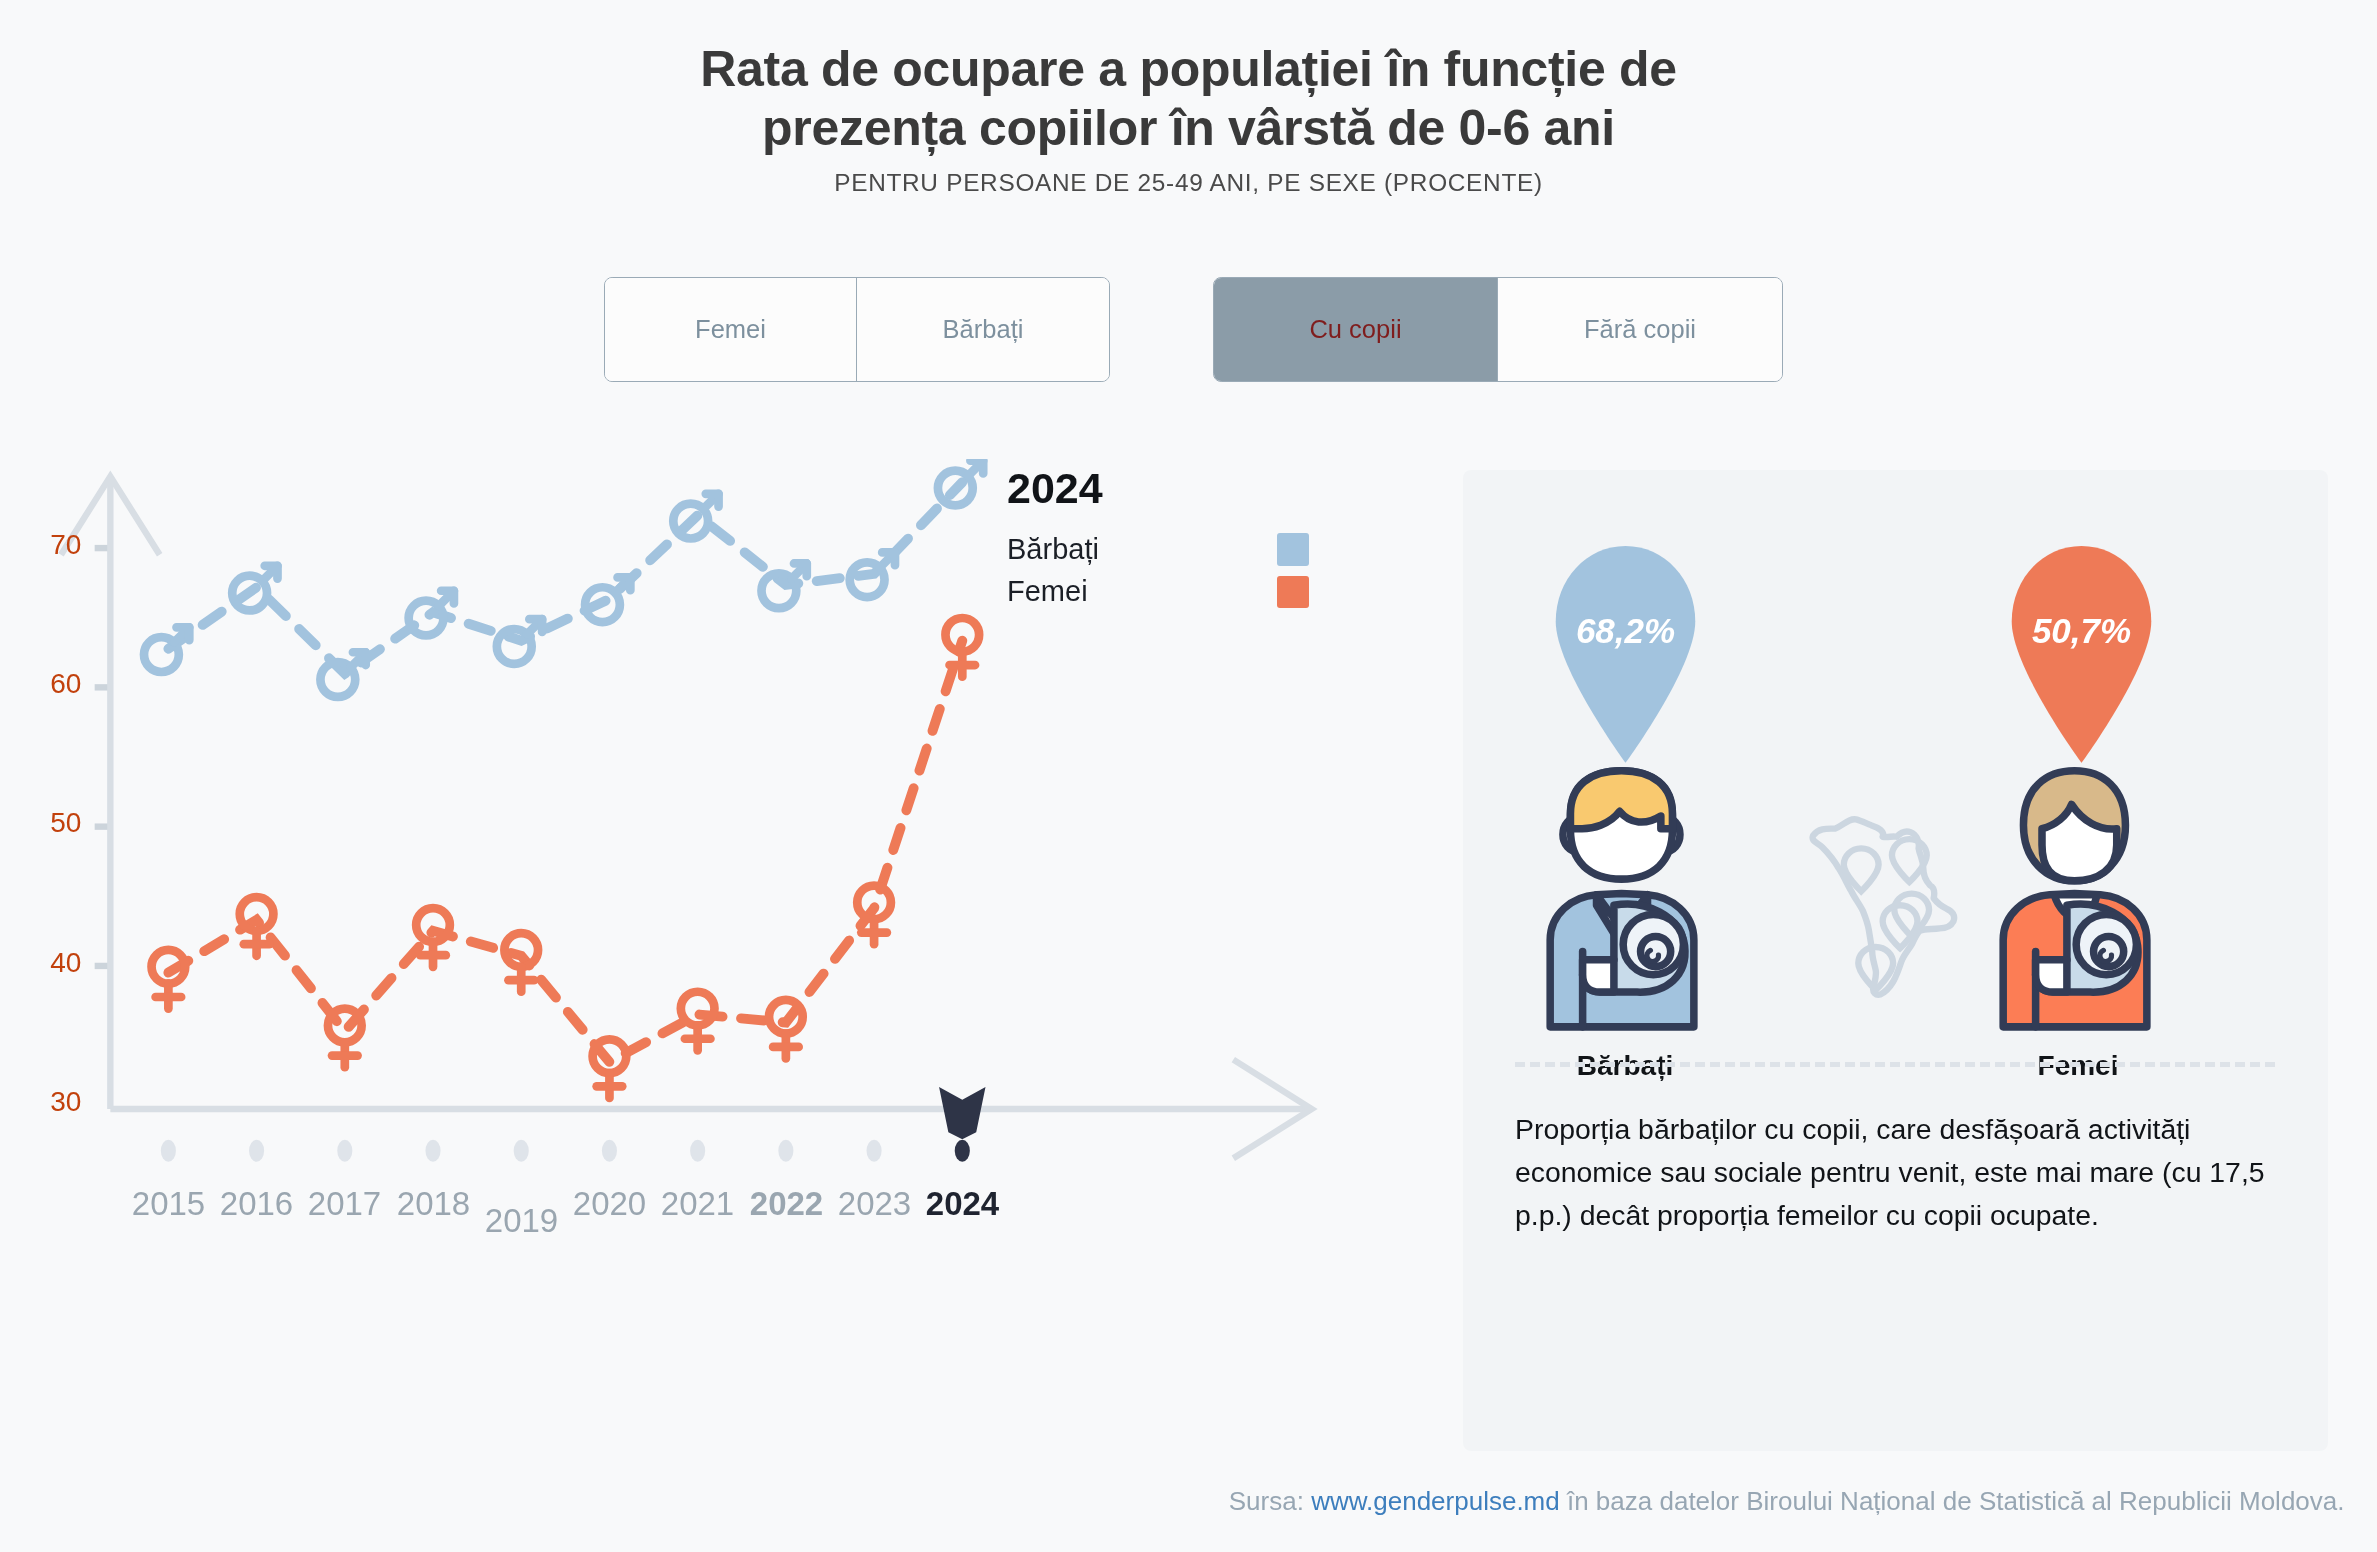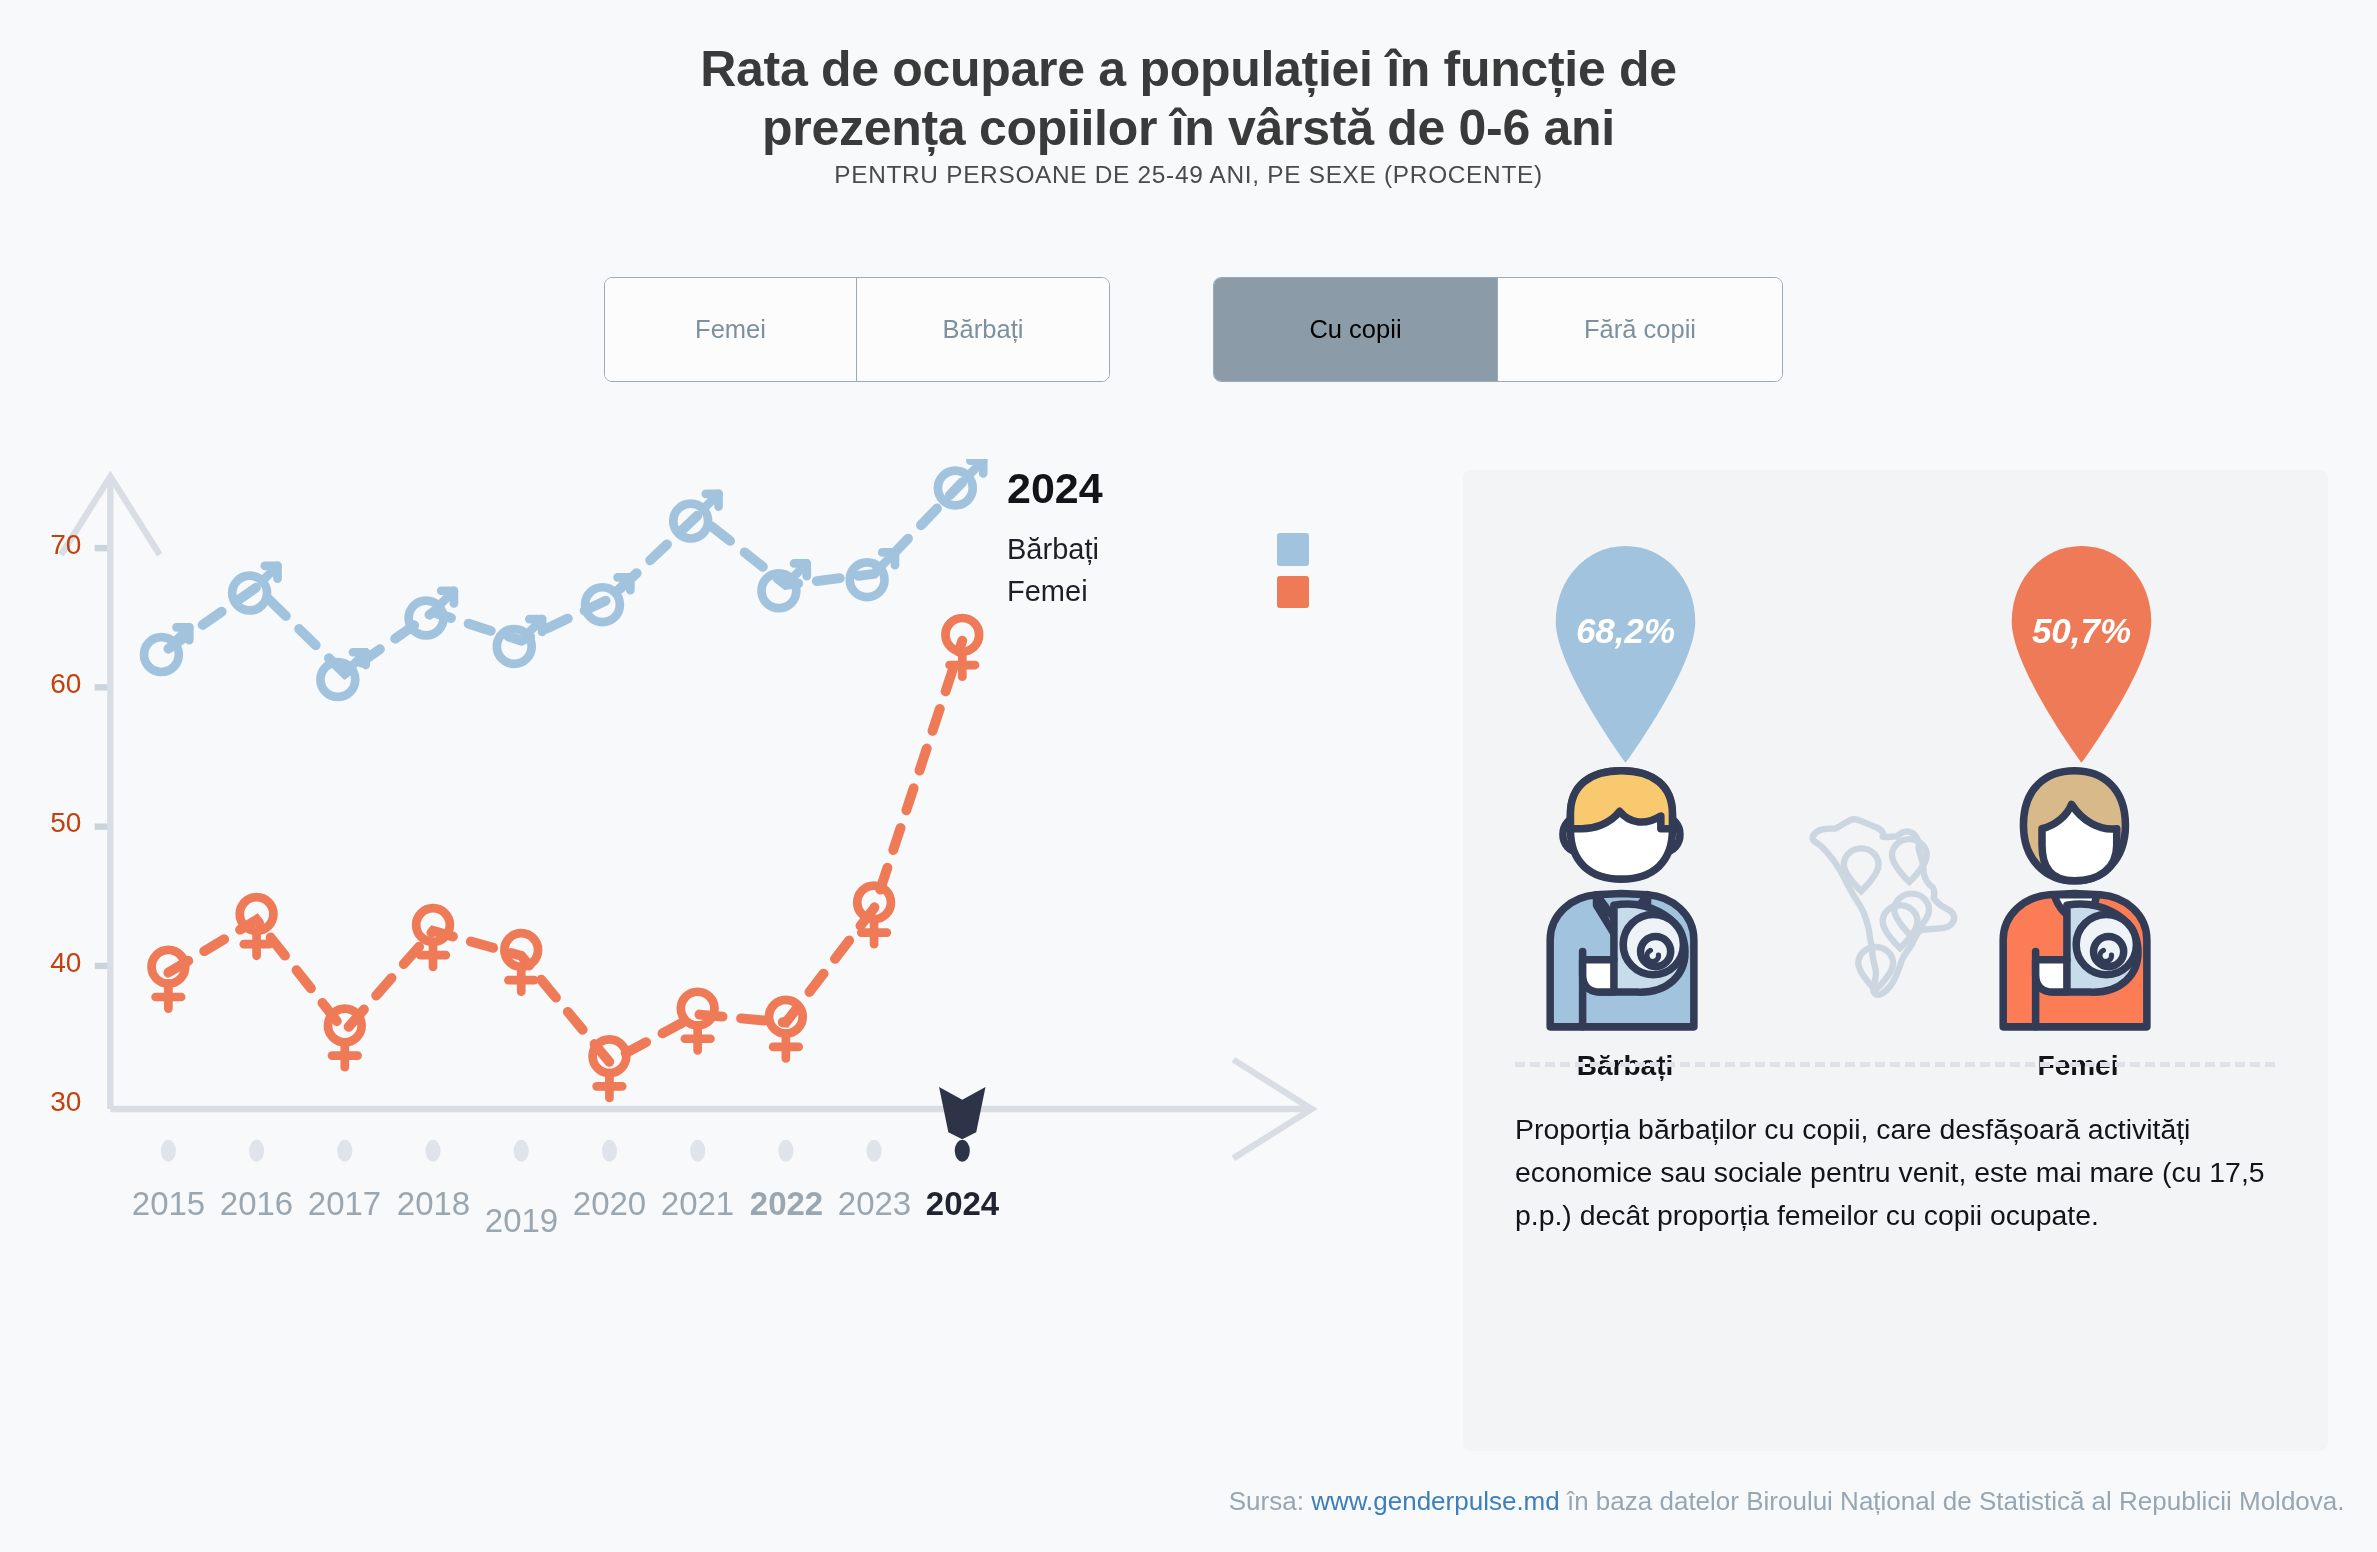--- a/index.html
+++ b/index.html
@@ -11,37 +11,37 @@
   }
   .page { position: relative; width: 2377px; height: 1552px; background:#f8f9fa; }
 
   
   .header { position:absolute; top:0; left:0; width:2377px; text-align:center; padding-top:40px; }
   .title {
     font-size: 50px; font-weight: 700; color:#3a3a3a;
     line-height: 1.18; letter-spacing: -0.3px;
   }
   .subtitle {
-    margin-top: 3px;
+    margin-top: 11px;
     font-size: 24.4px; color:#4a4a4a; letter-spacing: 0.7px;
   }
 
   
   .toggles { position:absolute; top:277px; left:0; width:2377px; }
   .tgroup { position:absolute; display:flex; border:1.7px solid #9aaab6; border-radius:8.1px; overflow:hidden; }
   .tgroup.g1 { left:604px; top:0; }
   .tgroup.g2 { left:1213px; top:0; }
   .tbtn {
     font-size: 25.5px; color:#7d909e; background:#fcfcfc;
     display:flex; align-items:center; justify-content:center;
     height:103px; border-right:1.7px solid #9aaab6;
     cursor:pointer; user-select:none;
   }
   .tbtn:last-child { border-right:none; }
-  .tbtn.active { background:#8b9ca8; color:#000000; }
+  .tbtn.active { background:#8b9ca8; color:#7f1d1d; }
   .g1 .tbtn { width:252px; }
   .g2 .tbtn { width:284px; }
 
   
   .chart-wrap { position:absolute; left:0; top:459px; width:1422px; height:1004px; }
   .chart-svg { position:absolute; left:0; top:0; }
 
   .ylab { position:absolute; font-size:28px; color:#c2410c; text-align:right; width:64px; }
   .xlab { position:absolute; font-size:33px; color:#9aa6b0; text-align:center; width:99px; }
   .xlab.sel { color:#1f2430; font-weight:700; }

